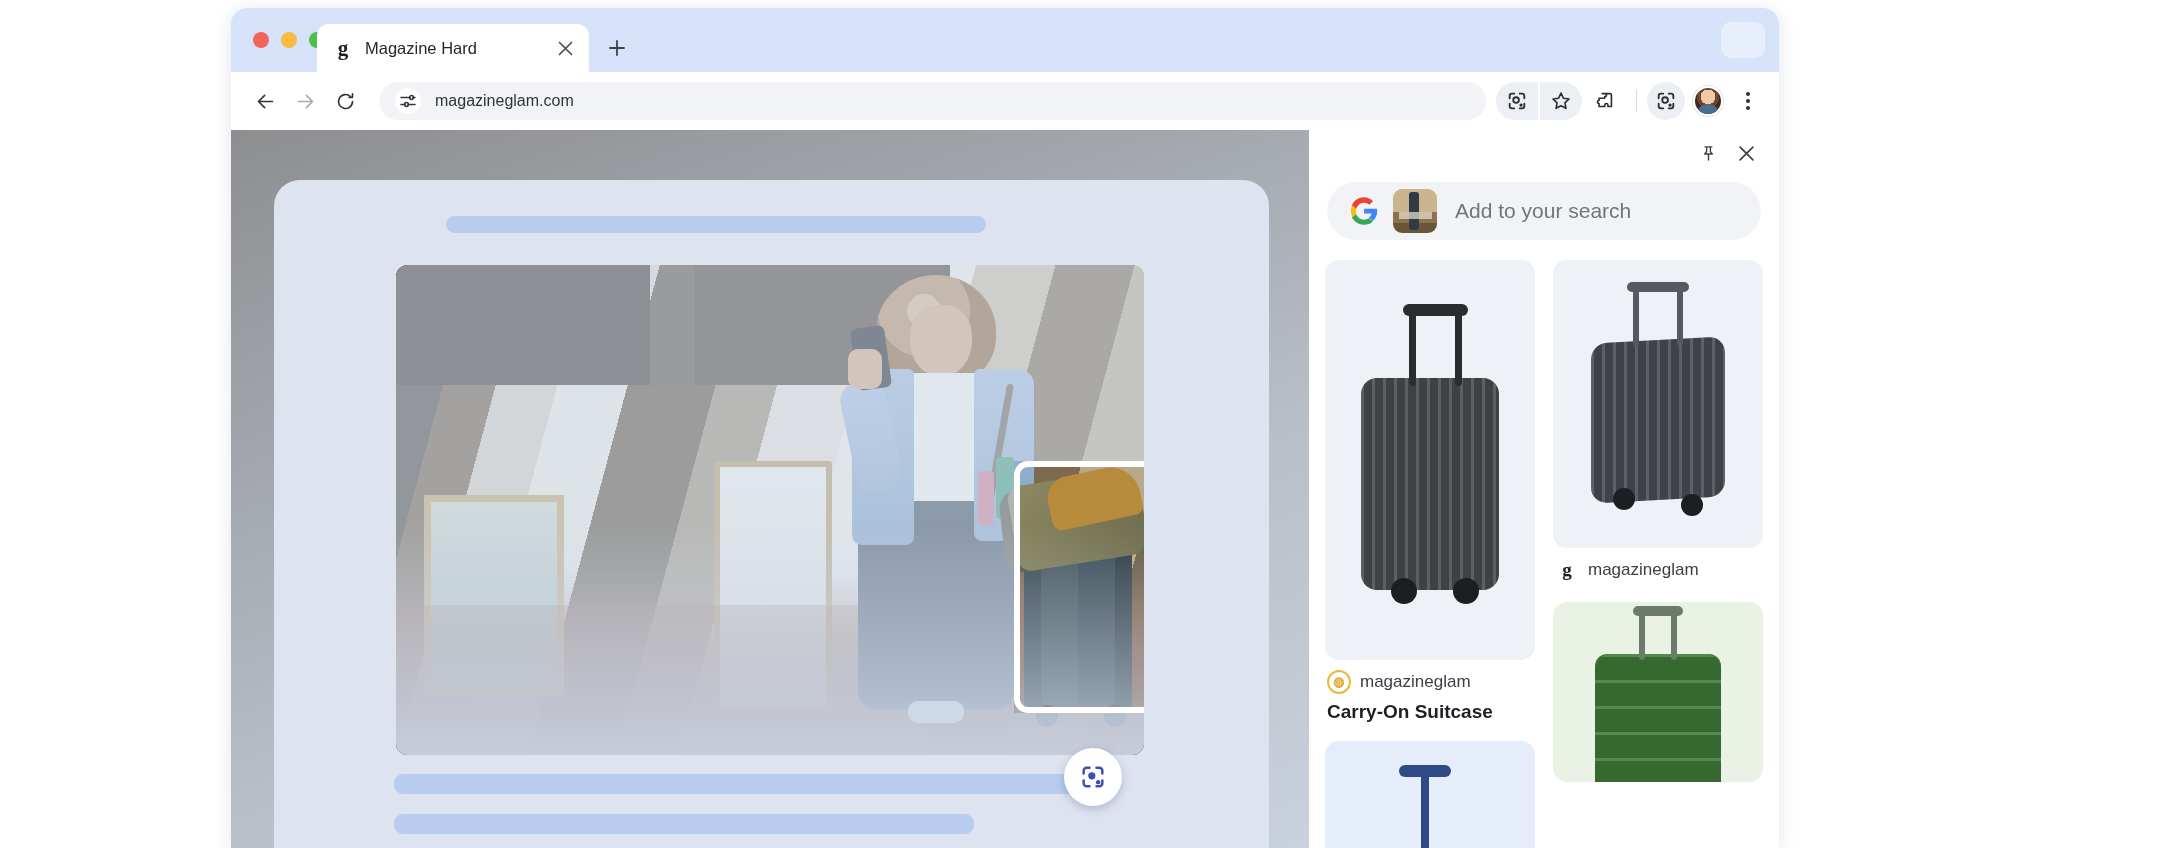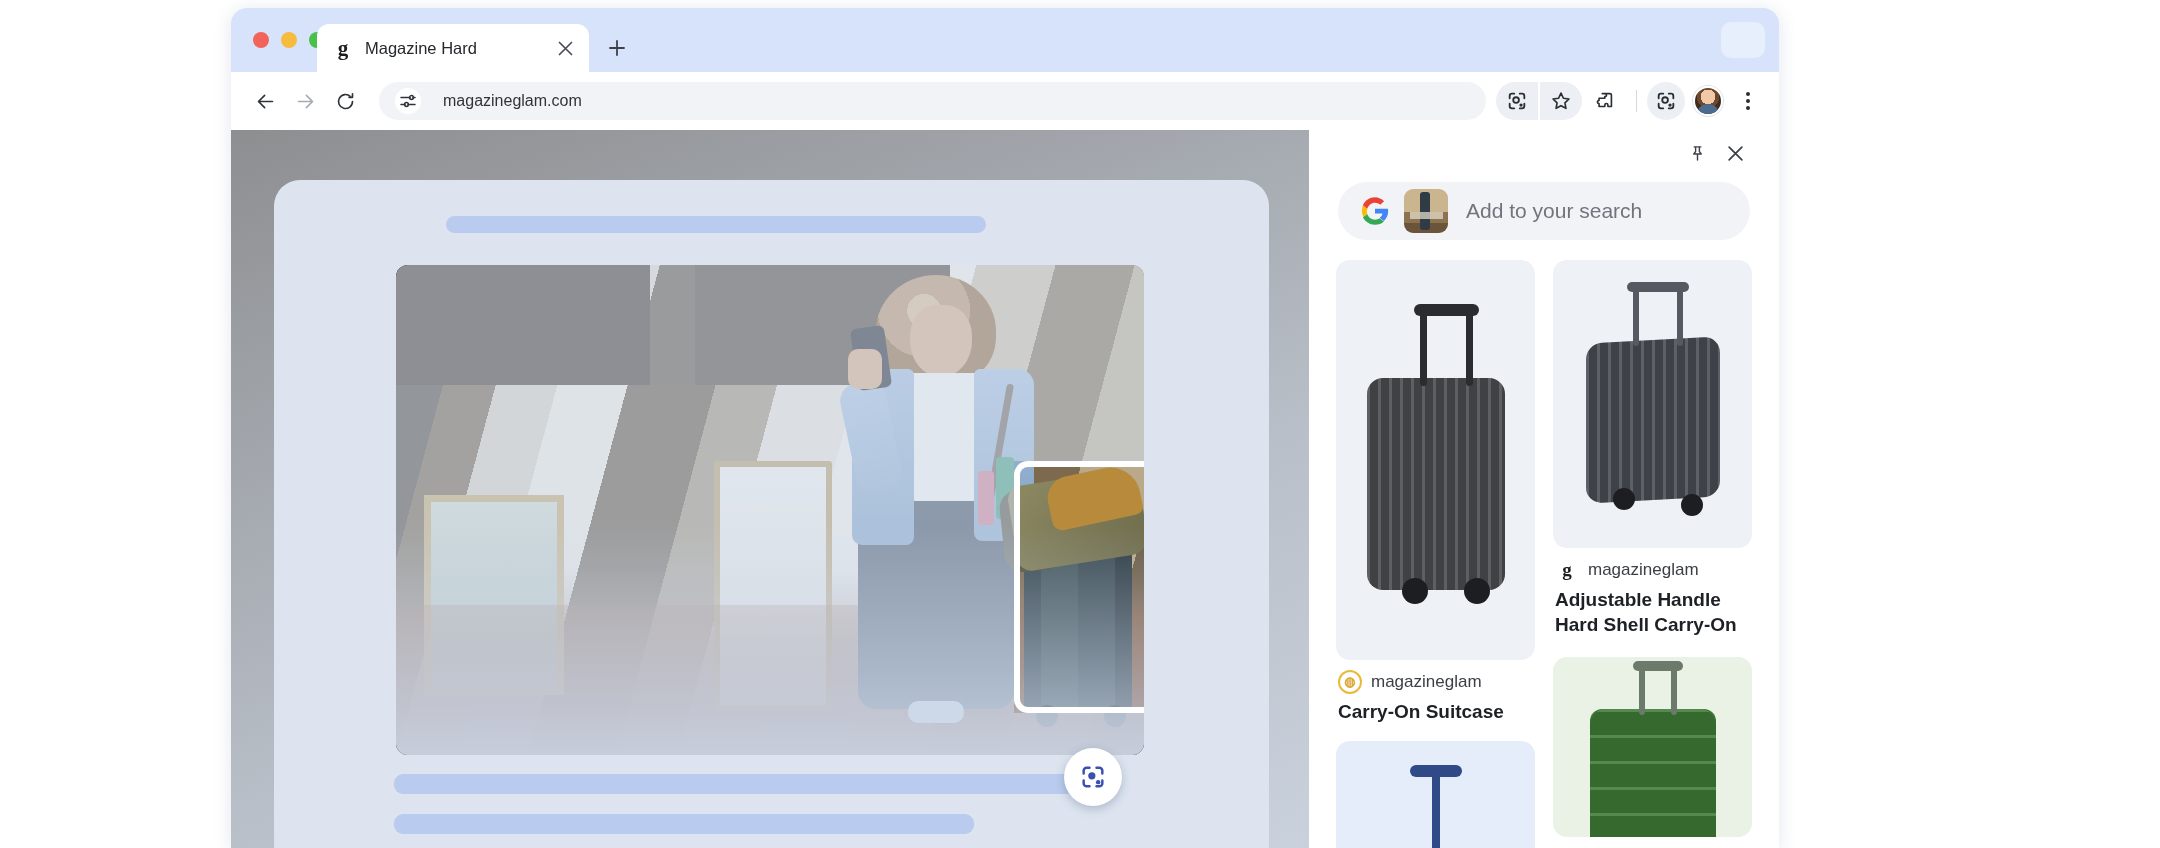--- a/index.html
+++ b/index.html
@@ -81,21 +81,21 @@
   }
   .nav-btn {
     width: 40px; height: 40px; flex: 0 0 40px;
     display: flex; align-items: center; justify-content: center;
     color: #31343a; border-radius: 50%;
   }
   .nav-btn.dim { color: #a6abb3; }
   .omnibox {
     flex: 1; height: 38px; margin: 0 10px 0 14px;
     background: #f1f3f6; border-radius: 19px;
-    display: flex; align-items: center; padding: 0 16px; gap: 8px;
+    display: flex; align-items: center; padding: 0 16px;
   }
   .omni-icon {
     width: 26px; height: 26px; flex: 0 0 26px;
     border-radius: 50%; background: #ffffff;
     display: flex; align-items: center; justify-content: center;
   }
   .omni-url {
     margin-left: 14px; font-size: 16px; color: #30343a;
     white-space: nowrap;
   }
@@ -291,21 +291,21 @@
     width: 58px; height: 58px; border-radius: 50%;
     background: #ffffff;
     display: flex; align-items: center; justify-content: center;
     box-shadow: 0 3px 10px rgba(40,60,90,.26);
   }
 
   
   .sidepanel {
     position: relative; width: 470px; height: 718px;
     background: #ffffff;
-    padding: 0 27px;
+    padding: 0 16px;
     overflow: hidden;
   }
   .sp-head {
     height: 46px; display: flex; align-items: center; justify-content: flex-end; gap: 4px;
   }
   .sp-icon-btn {
     width: 34px; height: 34px; border-radius: 50%;
     display: flex; align-items: center; justify-content: center;
     color: #3c4046;
   }
@@ -610,21 +610,20 @@
                 <div class="sc-handle-bar" style="left:80px;top:26px;width:6px;height:60px;background:#555a62"></div>
                 <div class="sc-handle-bar" style="left:124px;top:26px;width:6px;height:60px;background:#555a62"></div>
                 <div class="sc-handle-bar" style="left:74px;top:22px;width:62px;height:10px;border-radius:6px;background:#555a62"></div>
                 <div class="sc-wheel" style="left:60px;top:228px;width:22px;height:22px"></div>
                 <div class="sc-wheel" style="left:128px;top:234px;width:22px;height:22px"></div>
               </div>
               <div class="card-meta">
                 <span class="src-badge">g</span>
                 <span class="src-name">magazineglam</span>
               </div>
-              <div class="card-title">Adjustable Handle Hard Shell Carry-On</div>
             </div>
 
             <div style="margin-top:14px">
               <div class="card-img" style="height:180px;background:#eaf2e6">
                 <div class="sc sc-body" style="top:52px;width:126px;height:150px;background:#3e7a36;border-radius:12px">
                   <div class="ribs" style="background:repeating-linear-gradient(to bottom,rgba(255,255,255,.12) 0 3px,rgba(0,0,0,.14) 3px 26px)"></div>
                 </div>
                 <div class="sc-handle-bar" style="left:86px;top:8px;width:6px;height:50px;background:#6b7a6b"></div>
                 <div class="sc-handle-bar" style="left:118px;top:8px;width:6px;height:50px;background:#6b7a6b"></div>
                 <div class="sc-handle-bar" style="left:80px;top:4px;width:50px;height:10px;border-radius:5px;background:#6b7a6b"></div>

